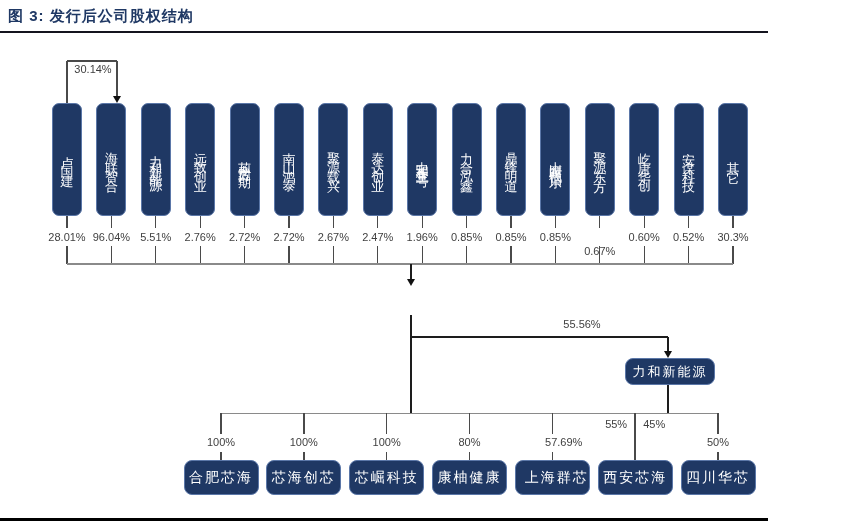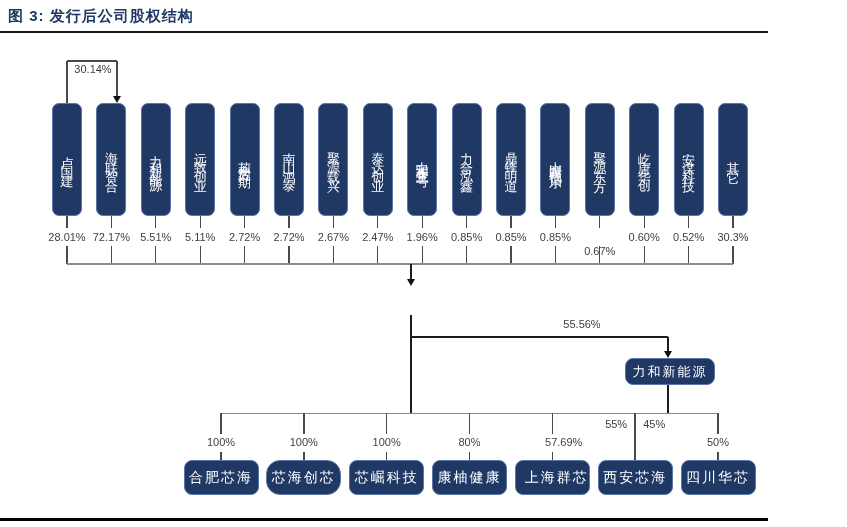--- a/index.html
+++ b/index.html
@@ -41,33 +41,33 @@
       <div class="abs nodebox vbox" style="left: 52px; top: 103px; width: 30px; height: 113px;">
         <span style="letter-spacing: 9px;">卢国建</span>
       </div>
       <div class="abs tick" style="left: 66.3px; top: 216px; width: 1.4px; height: 12px;"></div>
       <div class="abs pct" style="left: 37px; top: 230px; width: 60px;">28.01%</div>
       <div class="abs tick" style="left: 66.3px; top: 246px; width: 1.4px; height: 18px;"></div>
       <div class="abs nodebox vbox" style="left: 96.4px; top: 103px; width: 30px; height: 113px;">
         <span style="letter-spacing: 9px;">海联智合</span>
       </div>
       <div class="abs tick" style="left: 110.7px; top: 216px; width: 1.4px; height: 12px;"></div>
-      <div class="abs pct" style="left: 81.4px; top: 230px; width: 60px;">72.17%</div>
+      <div class="abs pct" style="left: 81.4px; top: 230px; width: 60px;">96.04%</div>
       <div class="abs tick" style="left: 110.7px; top: 246px; width: 1.4px; height: 18px;"></div>
       <div class="abs nodebox vbox" style="left: 140.8px; top: 103px; width: 30px; height: 113px;">
         <span style="letter-spacing: 6px;">力和新能源</span>
       </div>
       <div class="abs tick" style="left: 155.1px; top: 216px; width: 1.4px; height: 12px;"></div>
       <div class="abs pct" style="left: 125.8px; top: 230px; width: 60px;">5.51%</div>
       <div class="abs tick" style="left: 155.1px; top: 246px; width: 1.4px; height: 18px;"></div>
       <div class="abs nodebox vbox" style="left: 185.2px; top: 103px; width: 30px; height: 113px;">
         <span style="letter-spacing: 9px;">远致创业</span>
       </div>
       <div class="abs tick" style="left: 199.5px; top: 216px; width: 1.4px; height: 12px;"></div>
-      <div class="abs pct" style="left: 170.2px; top: 230px; width: 60px;">5.11%</div>
+      <div class="abs pct" style="left: 170.2px; top: 230px; width: 60px;">2.76%</div>
       <div class="abs tick" style="left: 199.5px; top: 246px; width: 1.4px; height: 18px;"></div>
       <div class="abs nodebox vbox" style="left: 229.6px; top: 103px; width: 30px; height: 113px;">
         <span style="letter-spacing: 2.83333px;">苏州方广二期</span>
       </div>
       <div class="abs tick" style="left: 243.9px; top: 216px; width: 1.4px; height: 12px;"></div>
       <div class="abs pct" style="left: 214.6px; top: 230px; width: 60px;">2.72%</div>
       <div class="abs tick" style="left: 243.9px; top: 246px; width: 1.4px; height: 18px;"></div>
       <div class="abs nodebox vbox" style="left: 274px; top: 103px; width: 30px; height: 113px;">
         <span style="letter-spacing: 9px;">南山鸿泰</span>
       </div>
@@ -149,21 +149,21 @@
       <div class="abs line" style="left: 221px; top: 412.8px; width: 497px; height: 1.6px;"></div>
       <div class="abs tick" style="left: 220.3px; top: 413px; width: 1.4px; height: 21px;"></div>
       <div class="abs pct" style="left: 191px; top: 435px; width: 60px;">100%</div>
       <div class="abs tick" style="left: 220.3px; top: 452px; width: 1.4px; height: 8px;"></div>
       <div class="abs nodebox hbox" style="left: 183.5px; top: 460px; width: 75px; height: 35px;">
         <span>合肥芯海</span>
       </div>
       <div class="abs tick" style="left: 303.133px; top: 413px; width: 1.4px; height: 21px;"></div>
       <div class="abs pct" style="left: 273.833px; top: 435px; width: 60px;">100%</div>
       <div class="abs tick" style="left: 303.133px; top: 452px; width: 1.4px; height: 8px;"></div>
-      <div class="abs nodebox hbox" style="left: 266.333px; top: 460px; width: 75px; height: 35px; border-radius: 14px;">
+      <div class="abs nodebox hbox" style="left: 266.333px; top: 460px; width: 75px; height: 35px;">
         <span>芯海创芯</span>
       </div>
       <div class="abs tick" style="left: 385.967px; top: 413px; width: 1.4px; height: 21px;"></div>
       <div class="abs pct" style="left: 356.667px; top: 435px; width: 60px;">100%</div>
       <div class="abs tick" style="left: 385.967px; top: 452px; width: 1.4px; height: 8px;"></div>
       <div class="abs nodebox hbox" style="left: 349.167px; top: 460px; width: 75px; height: 35px; text-align: right;">
         <span>芯崛科技</span>
       </div>
       <div class="abs tick" style="left: 468.8px; top: 413px; width: 1.4px; height: 21px;"></div>
       <div class="abs pct" style="left: 439.5px; top: 435px; width: 60px;">80%</div>

